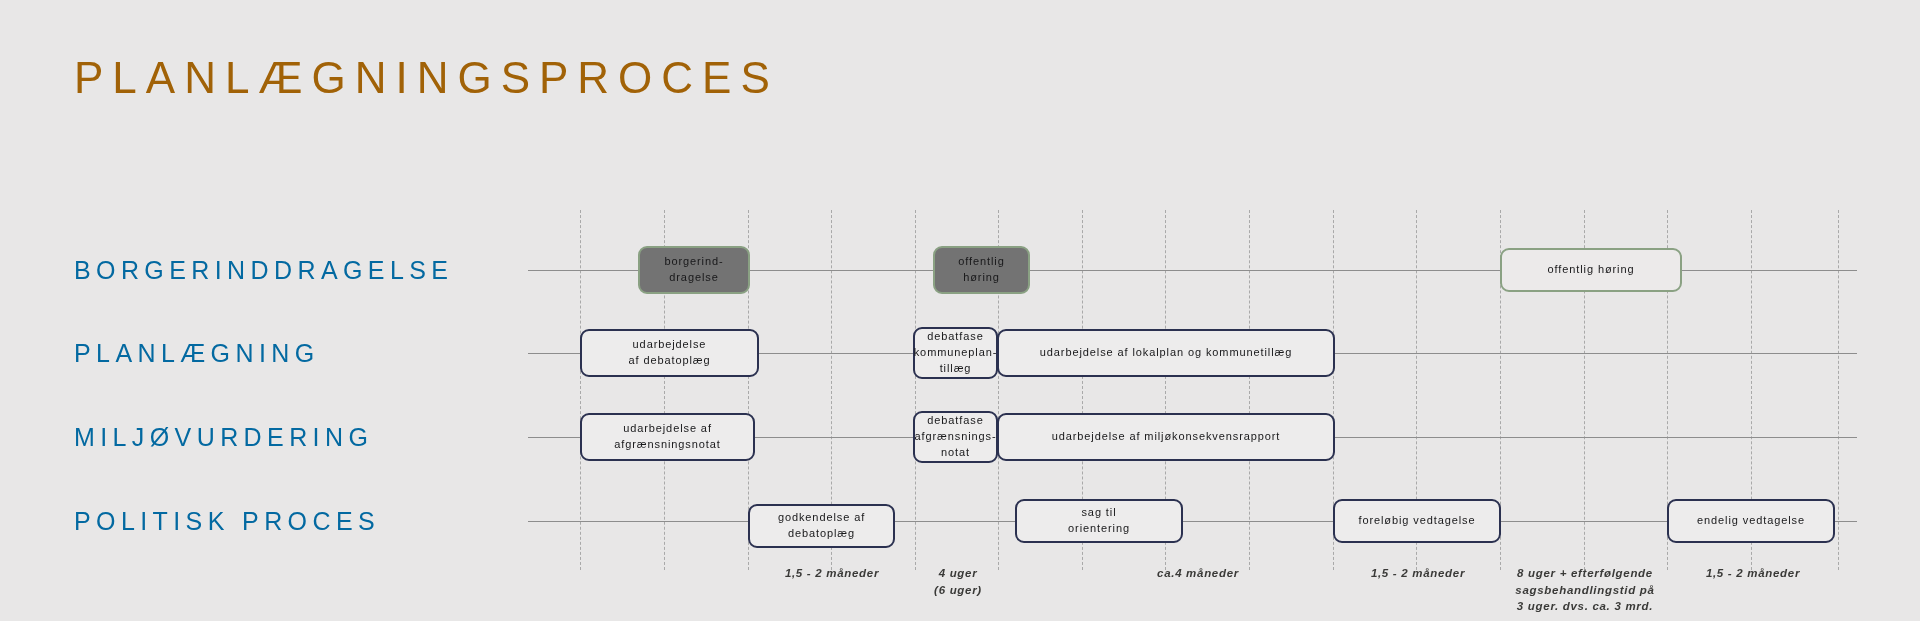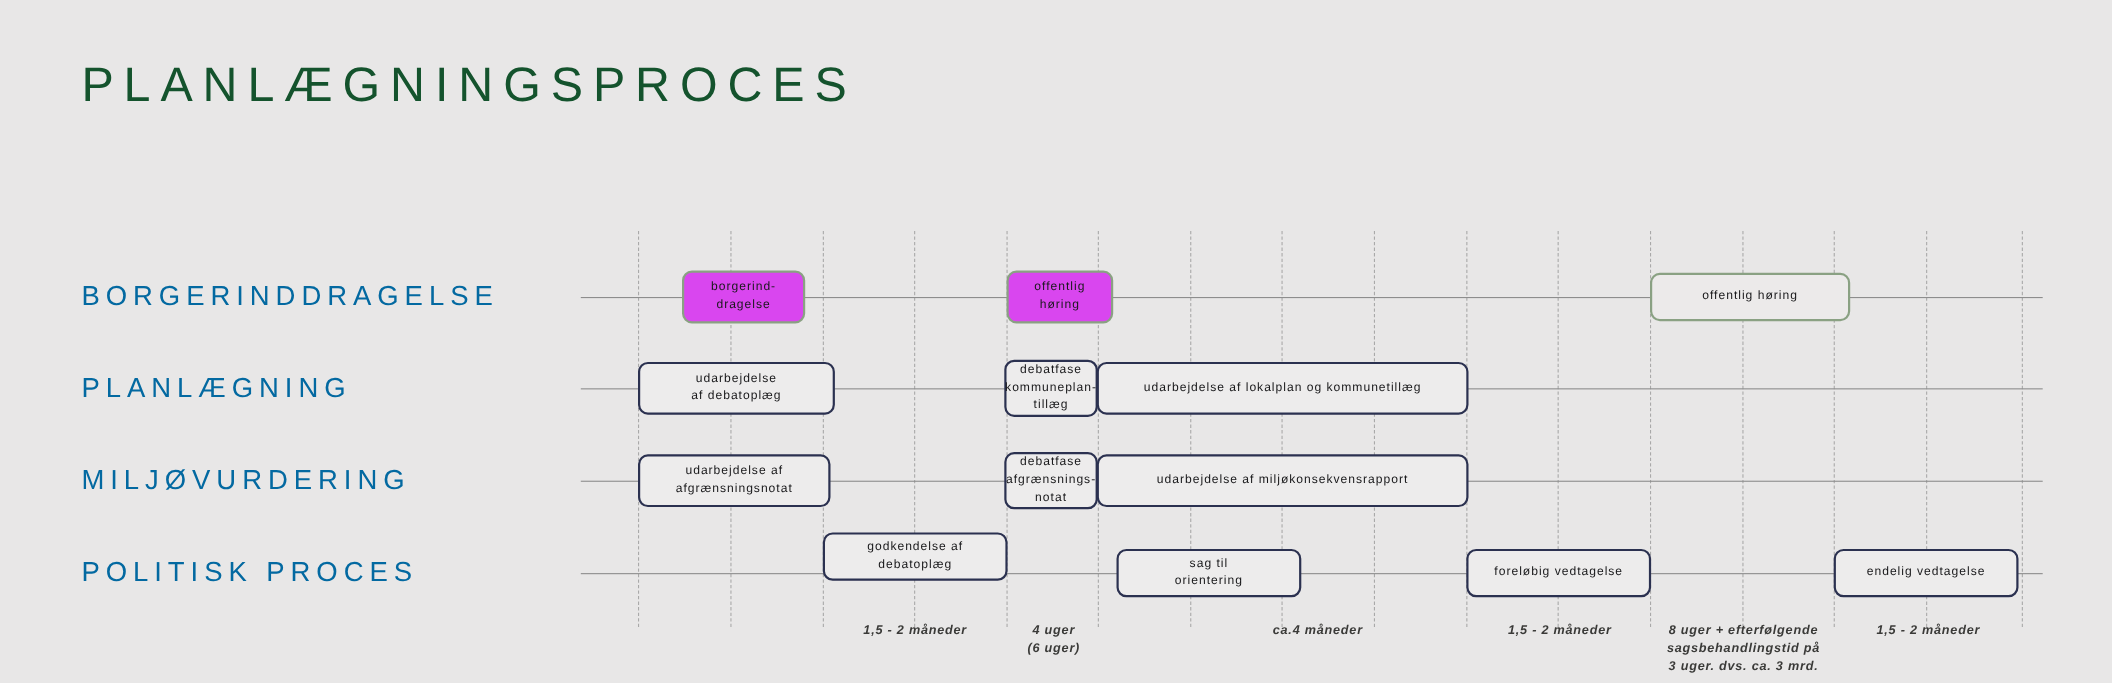--- a/index.html
+++ b/index.html
@@ -8,21 +8,21 @@
     width:1920px; height:621px;
     background:#e8e7e7;
     font-family:"Liberation Sans", sans-serif;
     overflow:hidden;
     position:relative;
   }
   #canvas { position:absolute; inset:0; }
 
   .title {
     position:absolute; left:74px; top:53px;
-    font-size:44px; letter-spacing:9px; color:#14532d;
+    font-size:44px; letter-spacing:9px; color:#a16207;
     font-weight:400; white-space:nowrap;
   }
   .subtitle {
     position:absolute; left:74px; top:125px;
     font-size:17px; color:#16160f; letter-spacing:0.2px;
     font-weight:400; white-space:nowrap;
   }
 
   
   .gridlines { position:absolute; left:0; top:0; width:1920px; height:621px; }
@@ -47,21 +47,21 @@
     display:flex; align-items:center; justify-content:center;
     text-align:center;
     font-size:11px;
     letter-spacing:0.9px;
     line-height:1.45;
     color:#18181a;
     padding:3px 6px;
     white-space:pre-line;
   }
   .node.navy  { border:2.2px solid #2b3150; background:#edecec; }
-  .node.sage  { border:2.2px solid #8aa183; background:#d946ef; }
+  .node.sage  { border:2.2px solid #8aa183; background:#737373;margin-left:18px; }
   .node.sage-flat { border:2.2px solid #8aa183; background:#eceaea; }
 
   .duration {
     position:absolute;
     font-size:11.5px;
     font-style:italic;
     font-weight:bold;
     letter-spacing:0.7px;
     line-height:1.45;
     color:#3a3a38;
@@ -118,21 +118,21 @@
       <div class="node navy" style="left: 913px; top: 353px; width: 85px; height: 52px;">debatfase
 kommuneplan-
 tillæg</div>
       <div class="node navy" style="left: 997px; top: 353px; width: 338px; height: 48px;">udarbejdelse af lokalplan og kommunetillæg</div>
       <div class="node navy" style="left: 580px; top: 437px; width: 175px; height: 48px;">udarbejdelse af
 afgrænsningsnotat</div>
       <div class="node navy" style="left: 913px; top: 437px; width: 85px; height: 52px;">debatfase
 afgrænsnings-
 notat</div>
       <div class="node navy" style="left: 997px; top: 437px; width: 338px; height: 48px;">udarbejdelse af miljøkonsekvensrapport</div>
-      <div class="node navy" style="left: 748px; top: 506px; width: 168px; height: 44px;">godkendelse af debatoplæg</div>
+      <div class="node navy" style="left: 748px; top: 526px; width: 147px; height: 44px;">godkendelse af debatoplæg</div>
       <div class="node navy" style="left: 1015px; top: 521px; width: 168px; height: 44px;">sag til
 orientering</div>
       <div class="node navy" style="left: 1333px; top: 521px; width: 168px; height: 44px; text-align: center;">foreløbig vedtagelse</div>
       <div class="node navy" style="left: 1667px; top: 521px; width: 168px; height: 44px;">endelig vedtagelse</div>
     </div>
   <div id="duration-layer">
       <div class="duration" style="left: 832px; top: 565px;">1,5 - 2 måneder</div>
       <div class="duration" style="left: 958px; top: 565px;">4 uger
 (6 uger)</div>
       <div class="duration" style="left: 1198px; top: 565px;">ca.4 måneder</div>

